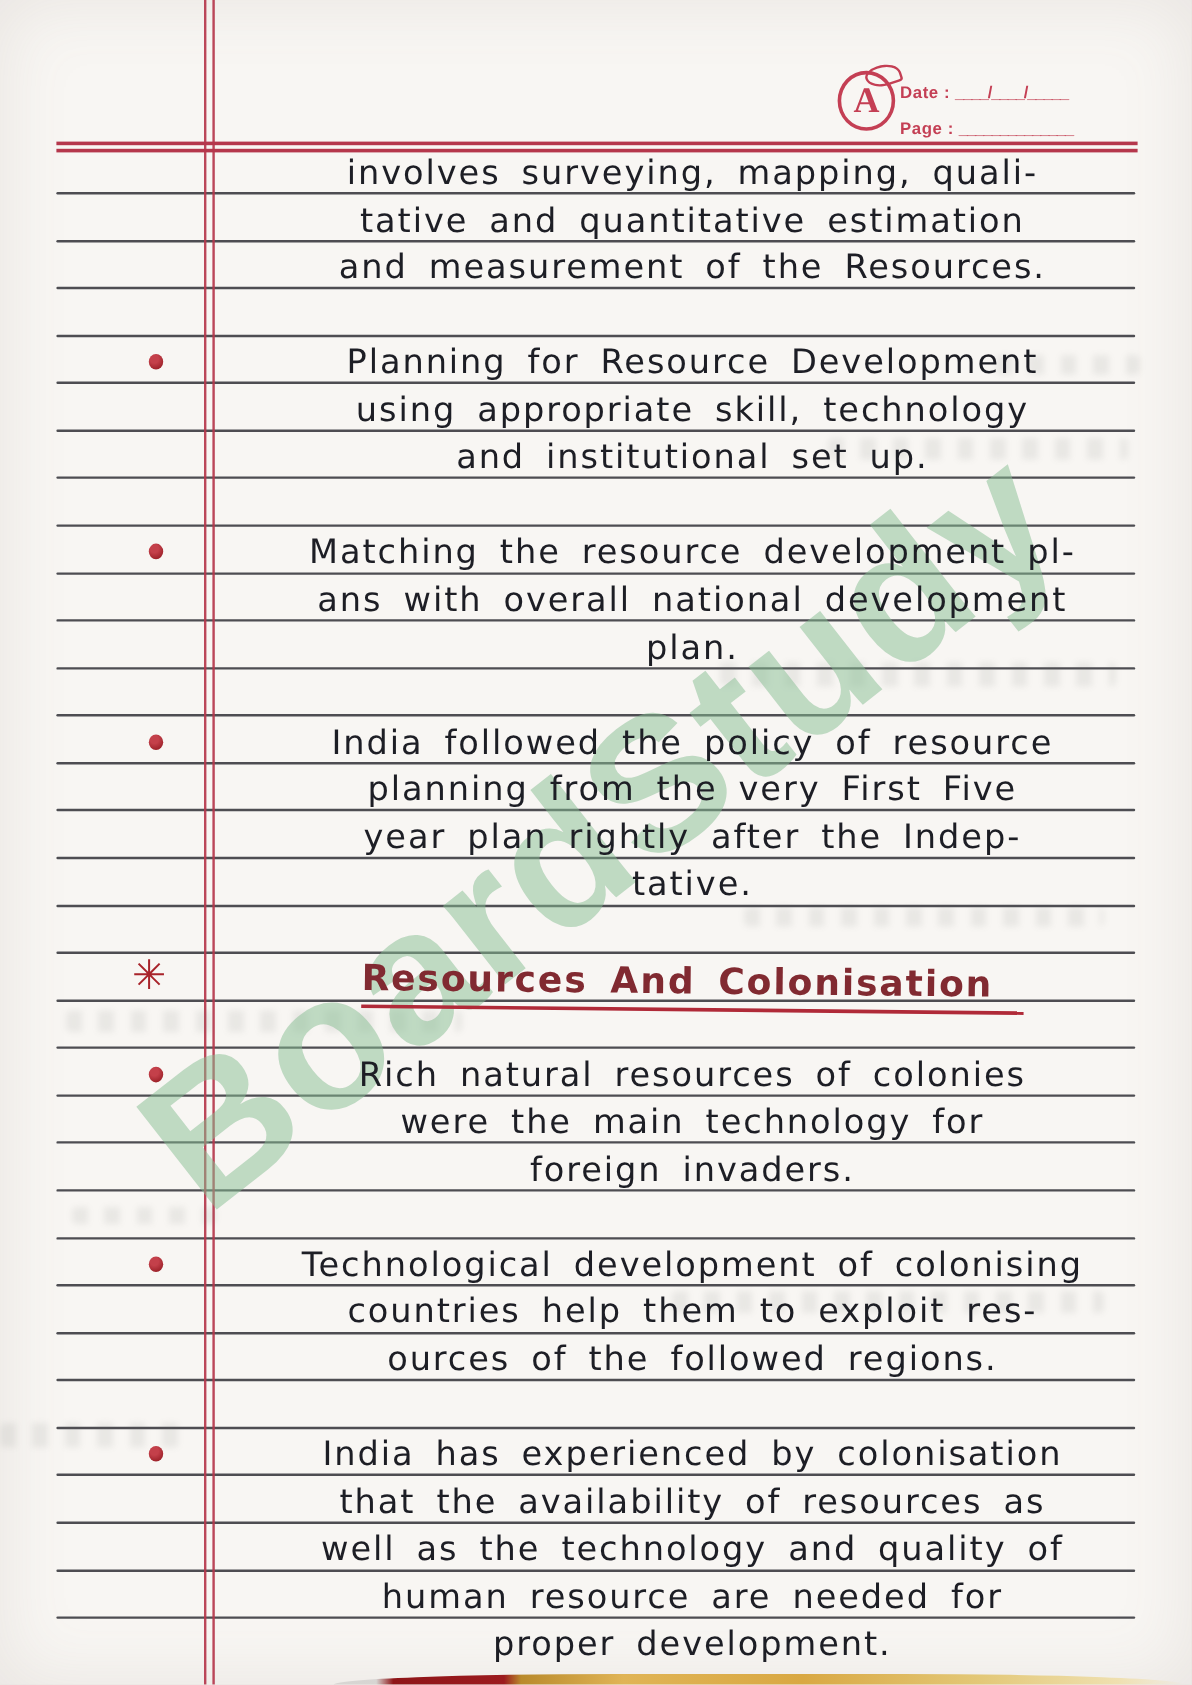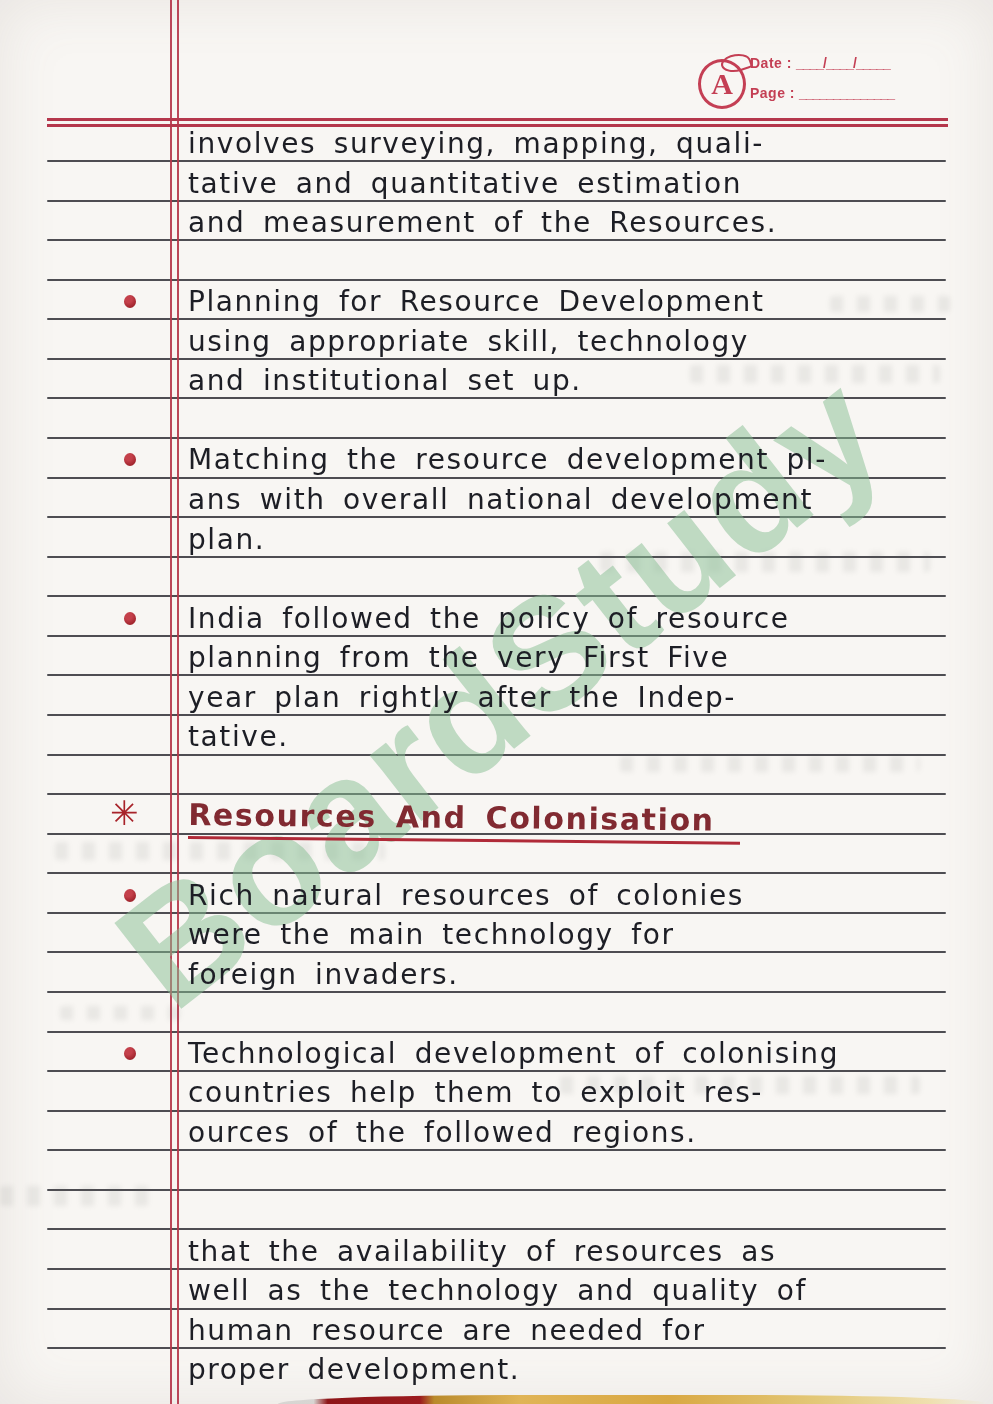--- a/index.html
+++ b/index.html
@@ -26,35 +26,35 @@
     position:absolute;left:0;top:4px;width:42px;height:44px;border:3px solid #c43f54;
     border-radius:50%;display:flex;align-items:center;justify-content:center;
     font-family:"Liberation Serif", serif;font-weight:bold;font-size:30px;color:#c43f54;
   }
   .stamp-leaf{
     position:absolute;left:20px;top:-8px;width:26px;height:14px;
     border:2.5px solid #c43f54;border-radius:60% 90% 20% 90%;
     transform:rotate(-18deg);background:transparent;
   }
   .stamp-fields{position:absolute;left:52px;top:0;width:170px;}
-  .stamp-row{height:30px;display:flex;align-items:flex-start;}
+  .stamp-row{height:30px;display:flex;align-items:flex-end;}
   .stamp-label{font-size:14px;font-weight:bold;letter-spacing:.5px;margin-right:4px;white-space:nowrap;}
   .stamp-line{font-size:14px;font-weight:bold;letter-spacing:-1px;white-space:nowrap;}
   
   .watermark{
     position:absolute;left:-70px;top:600px;width:1140px;
     transform:rotate(-38deg);transform-origin:center;
     font-size:158px;font-weight:bold;letter-spacing:2px;text-align:center;
     color:rgba(134,190,146,.50);white-space:nowrap;z-index:3;user-select:none;
   }
   
   .row{
     position:absolute;left:188px;right:27px;height:40px;line-height:40px;z-index:4;
     font-family:"DejaVu Sans", sans-serif;
-    font-size:28px;color:#1d1e25;letter-spacing:1.6px;word-spacing:7px;white-space:nowrap;
+    font-size:28px;color:#1d1e25;letter-spacing:1.6px;word-spacing:7px;white-space:nowrap;text-align:center;
   }
   .bullet{
     position:absolute;left:-64px;top:13px;width:12px;height:13px;border-radius:50%;
     background:radial-gradient(circle at 38% 32%, #c4404a 0 30%, #8e161d 95%);
   }
   .asterisk{
     position:absolute;left:-78px;top:-3px;font-size:34px;color:#a8232a;font-weight:bold;
   }
   .heading-row .hw{
     display:inline-block;color:#812a31;font-weight:bold;font-size:30px;
@@ -170,20 +170,21 @@
   <div class="row heading-row" style="top:796px"><span class="asterisk">✳</span><span class="hw">Resources And Colonisation</span></div>
 
   <div class="row" style="top:876px"><span class="bullet"></span><span class="hw">Rich natural resources of colonies</span></div>
   <div class="row" style="top:915px"><span class="hw">were the main technology for</span></div>
   <div class="row" style="top:955px"><span class="hw">foreign invaders.</span></div>
 
   <div class="row" style="top:1034px"><span class="bullet"></span><span class="hw">Technological development of colonising</span></div>
   <div class="row" style="top:1073px"><span class="hw">countries help them to exploit res-</span></div>
   <div class="row" style="top:1113px"><span class="hw">ources of the followed regions.</span></div>
 
+  <div class="row" style="top:1192px"><span class="bullet"></span><span class="hw">India has experienced by colonisation</span></div>
   <div class="row" style="top:1232px"><span class="hw">that the availability of resources as</span></div>
   <div class="row" style="top:1271px"><span class="hw">well as the technology and quality of</span></div>
   <div class="row" style="top:1311px"><span class="hw">human resource are needed for</span></div>
   <div class="row" style="top:1350px"><span class="hw">proper development.</span></div>
 
   <div class="band"></div>
 
 </div>
 
 </body></html>

